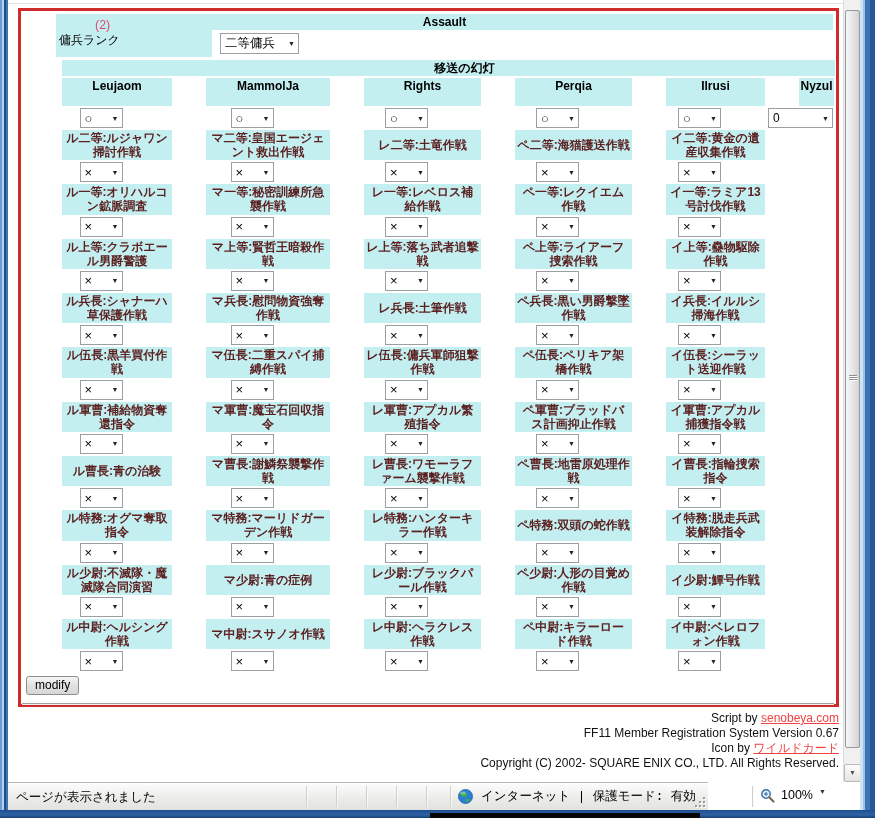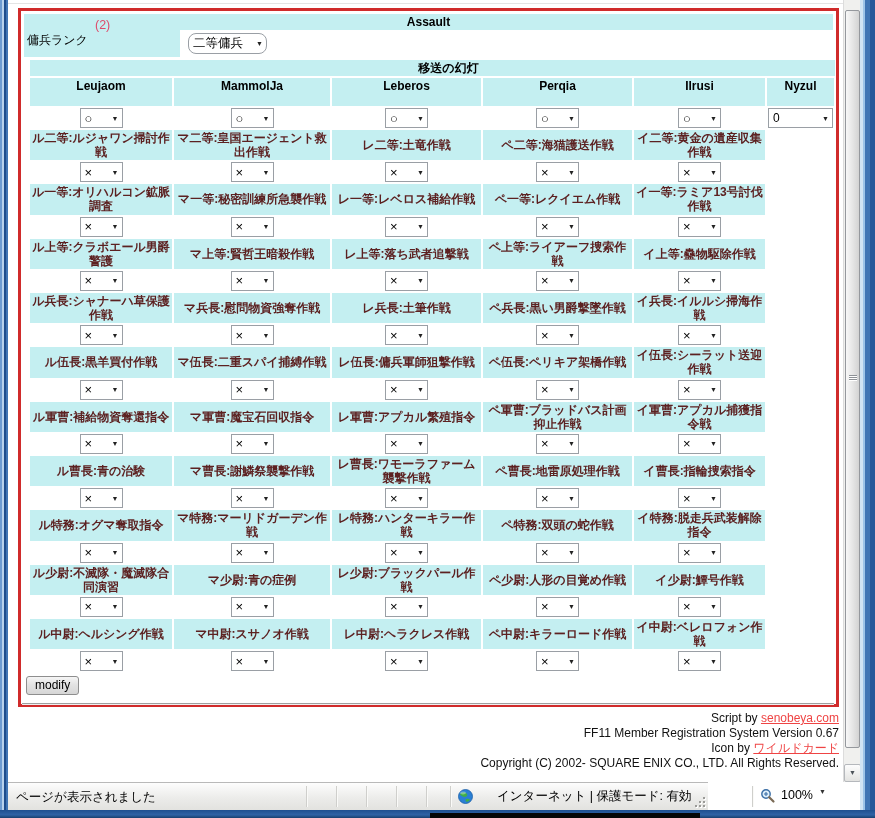--- a/index.html
+++ b/index.html
@@ -45,21 +45,21 @@
   }
 
   
   .content { position: absolute; left: 8px; top: 0; width: 835px; height: 782px; background: #fff; overflow: hidden; }
   .content-topline { position: absolute; left: 0; top: 3px; width: 100%; height: 1px; background: #e4e4e4; }
 
   .redbox {
     position: absolute; left: 10px; top: 8px; width: 821px;
     border: 3px solid #d02b2b; background: #fff; padding: 3px 3px 6px 3px;
   }
-  .cyan { background: #c4eff1; }
+  .cyan { background: #c4eff1; margin-left: 32px; }
   .assault-bar {
     height: 16px; line-height: 16px; text-align: center;
     font-size: 12px; font-weight: bold; color: #000;
   }
   .rank-row { margin-top: 3px; display: flex; align-items: center; height: 21px; }
   .rank-cell { width: 156px; height: 27px; line-height: 20px; font-size: 12px; padding-left: 3px; color: #000; }
   .note-2 { position: absolute; left: 74px; top: 7px; color: #dd4b6b; font-size: 12.5px; }
 
   .tablewrap { margin: 6px 0 0 6px; width: 805px; }
   .table-title {
@@ -84,21 +84,21 @@
   .empty { background: #fff; }
 
   
   .sel {
     display: inline-flex; align-items: center; justify-content: space-between;
     height: 20px; background: #fff; border: 1px solid #9a9fa5;
     font-size: 13px; color: #000; padding: 0 3px 0 4px; cursor: default;
   }
   .sel .arrow { font-size: 7px; color: #222; margin-left: 6px; }
   .sel-mission { width: 43px; }
-  .sel-rank { width: 79px; height: 21px; font-size: 12.5px; border-radius: 8px; }
+  .sel-rank { width: 79px; height: 21px; font-size: 12.5px; }
   .sel-nyzul { width: 65px; font-size: 12px; }
 
   .modify-btn {
     margin: 4px 0 3px 2px;
     font-family: "Liberation Sans", sans-serif; font-size: 12px; color: #000;
     background: linear-gradient(#f6f6f6, #e3e3e3 45%, #d6d6d6);
     border: 1px solid #8e8e8e; border-radius: 3px; padding: 1px 8px 2px 8px; height: 19px;
   }
 
   .hr-line { position: absolute; left: 14px; top: 703px; width: 812px; height: 2px;
@@ -113,21 +113,21 @@
   
   .statusbar {
     position: absolute; left: 8px; top: 782px; width: 700px; height: 28px;
     background: linear-gradient(#fdfdfd, #ececea 55%, #e2e2df);
     border-top: 1px solid #b9b9b9;
     font-size: 12.5px; color: #000;
   }
   .statusbar .sb-text { position: absolute; left: 8px; top: 6px; }
   .sb-sep { position: absolute; top: 3px; bottom: 3px; width: 1px; background: #cfcfcc; box-shadow: 1px 0 0 #fafaf8; }
   .zone { position: absolute; left: 450px; top: 5px; display: flex; align-items: center; }
-  .zone .zone-text { margin-left: 24px; }
+  .zone .zone-text { margin-left: 8px; font-family: Liberation Mono, monospace; }
   .zoomctl { position: absolute; left: 752px; top: 5px; display: flex; align-items: flex-start; }
   .zoomctl .ztext { margin: 0 6px 0 5px; }
   .zoomctl .zarrow { font-size: 7px; color: #333; }
   .grip { position: absolute; right: 3px; bottom: 3px; width: 12px; height: 12px; }
   .grip b { position: absolute; width: 2px; height: 2px; background: #9b9b98; box-shadow: 1px 1px 0 #fff; }
   .grip b:nth-child(1){ right:0; bottom:0; } .grip b:nth-child(2){ right:4px; bottom:0; }
   .grip b:nth-child(3){ right:0; bottom:4px; } .grip b:nth-child(4){ right:8px; bottom:0; }
   .grip b:nth-child(5){ right:0; bottom:8px; } .grip b:nth-child(6){ right:4px; bottom:4px; }
 </style>
 </head>
@@ -148,21 +148,21 @@
           <span>二等傭兵</span>
           <span class="arrow">▼</span>
         </div>
       </div>
 
       <div class="tablewrap">
         <div class="table-title cyan">移送の幻灯</div>
         <div class="grid" id="assault-grid">
             <div class="hcell cyan">Leujaom</div>
             <div class="hcell cyan">MammolJa</div>
-            <div class="hcell cyan">Leberos</div>
+            <div class="hcell cyan">Rights</div>
             <div class="hcell cyan">Perqia</div>
             <div class="hcell cyan">Ilrusi</div>
             <div class="hcell cyan">Nyzul</div>
             <div class="selcell">
               <div class="sel sel-mission">
                 <span>○</span>
                 <span class="arrow">▼</span>
               </div>
             </div>
             <div class="selcell">

